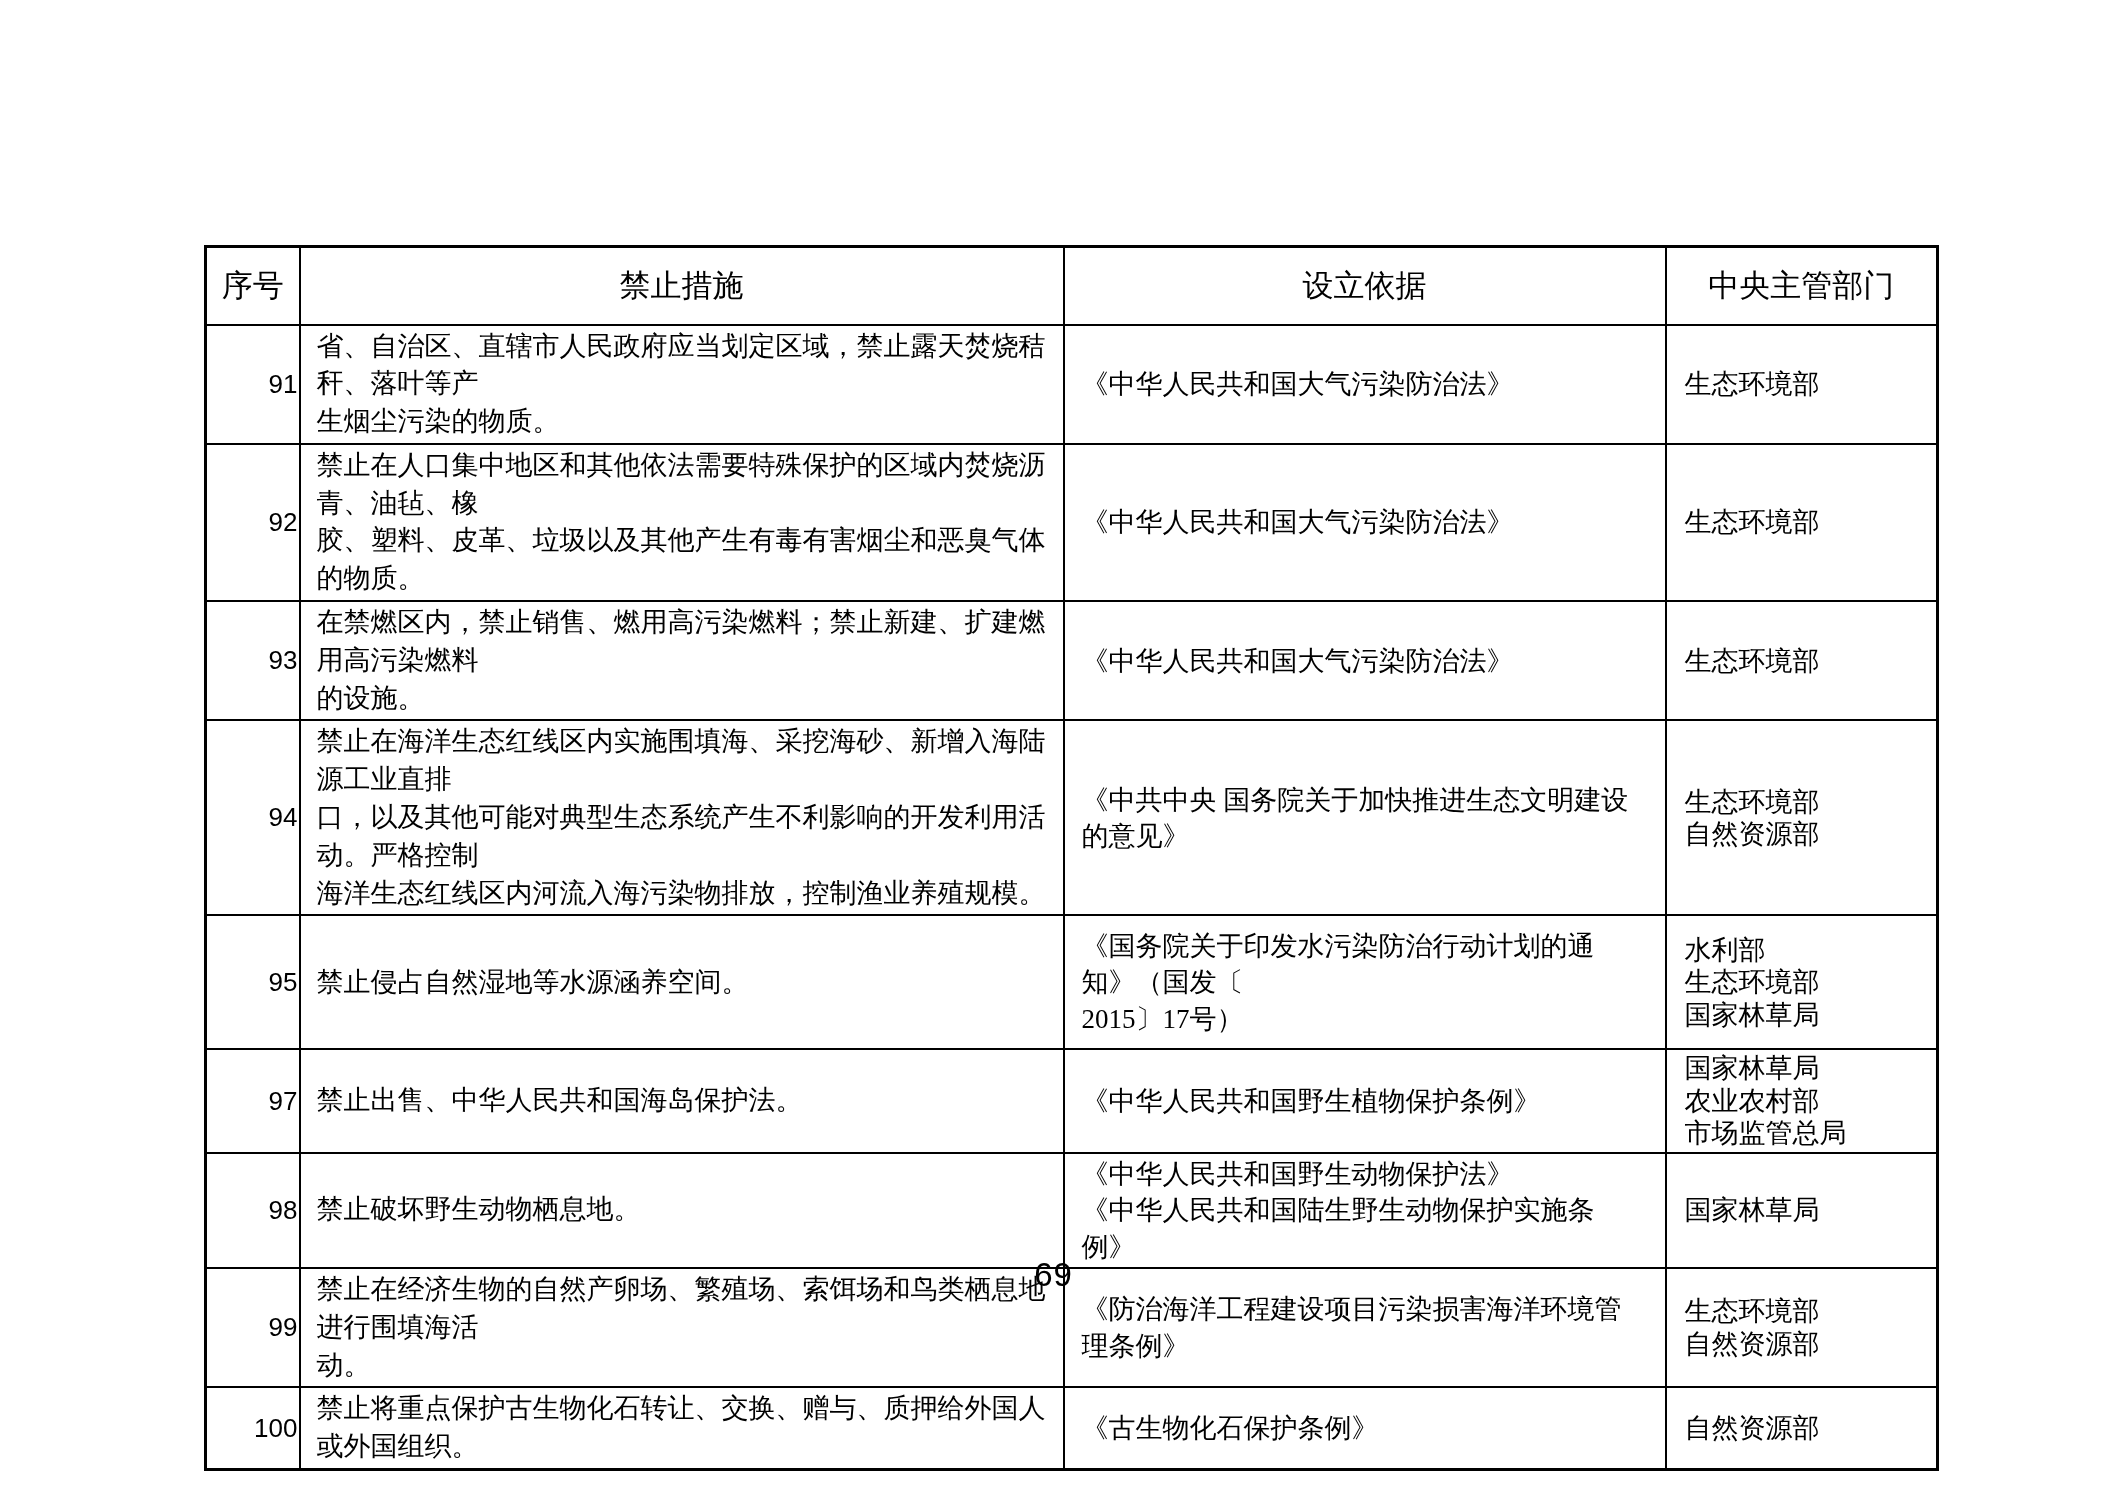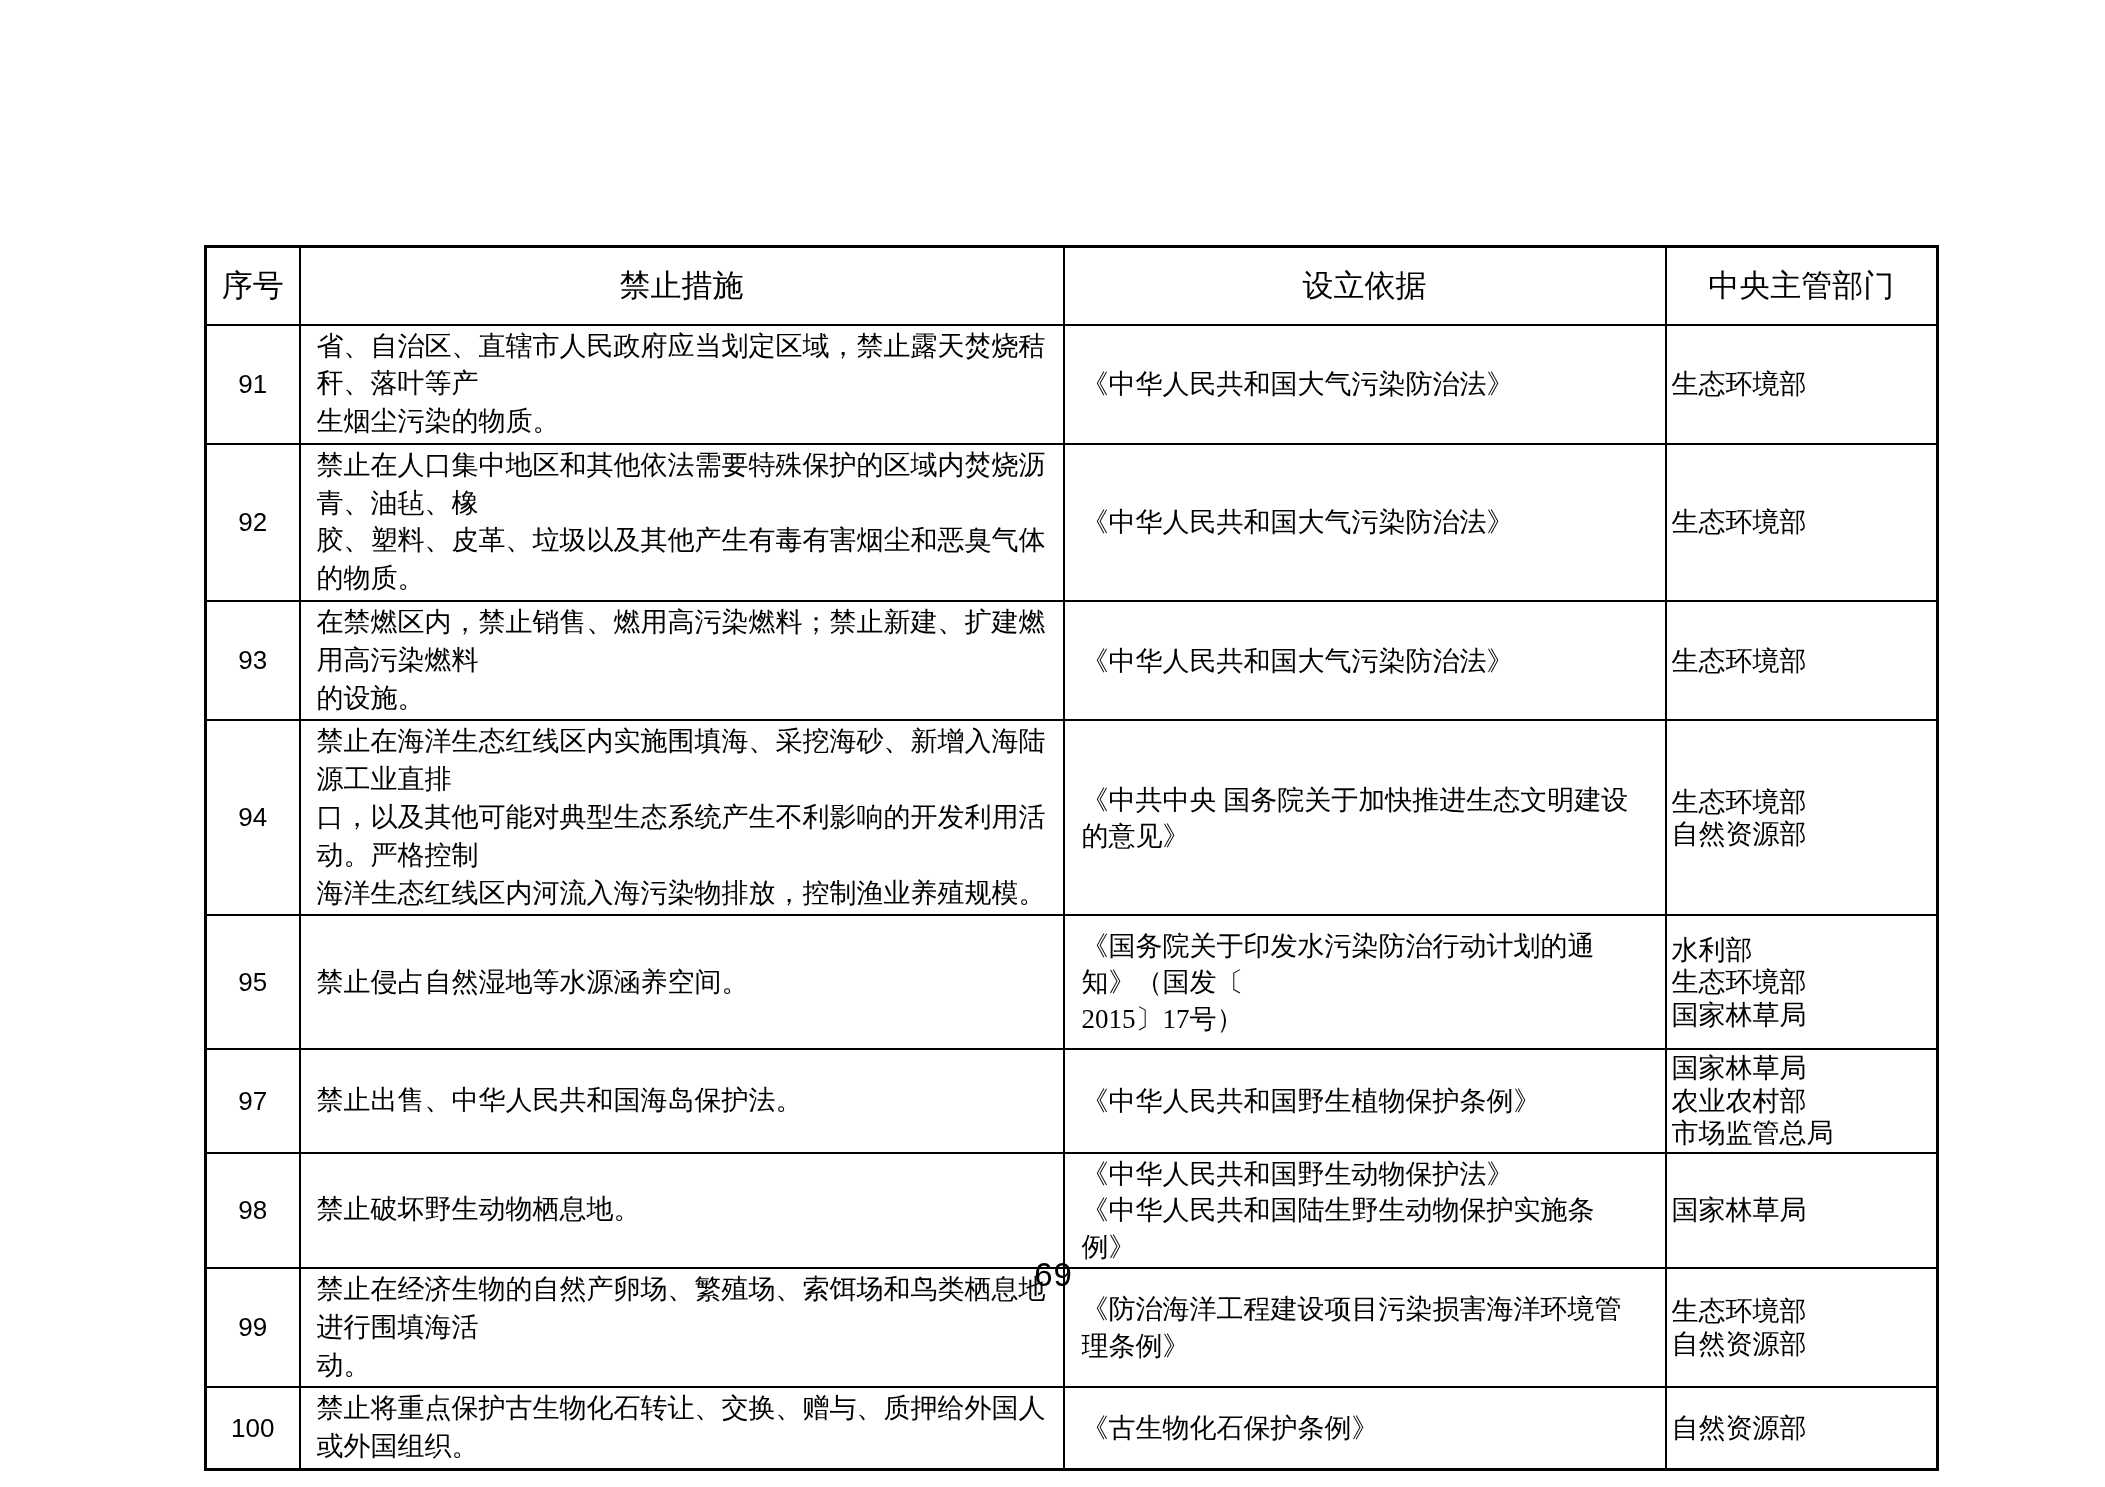--- a/index.html
+++ b/index.html
@@ -34,44 +34,45 @@
     overflow: hidden;
     vertical-align: middle;
   }
   th.hdr {
     font-size: 31px;
     font-weight: normal;
     text-align: center;
     font-family: "Liberation Sans", sans-serif;
   }
   td.cell-no {
-    text-align: center;
+    text-align: right;
     font-size: 26px;
     font-family: "Liberation Sans", sans-serif;
   }
   td.cell-measure {
     font-size: 27px;
     line-height: 1.4;
     padding: 2px 16px;
     white-space: pre-line;
     text-align: left;
   }
   td.cell-basis {
     font-size: 27px;
     line-height: 1.35;
     padding: 2px 17px;
     white-space: pre-line;
     text-align: left;
   }
   td.cell-dept {
     font-size: 27px;
     line-height: 1.2;
-    padding: 2px 5px;
+    padding: 2px 18px;
     white-space: pre-line;
     text-align: left;
+    border-radius: 29px;
   }
   .page-number {
     position: absolute;
     left: 1px;
     top: 1256px;
     width: 2105px;
     text-align: center;
     font-size: 33px;
     font-family: "Liberation Sans", sans-serif;
     letter-spacing: 1px;

